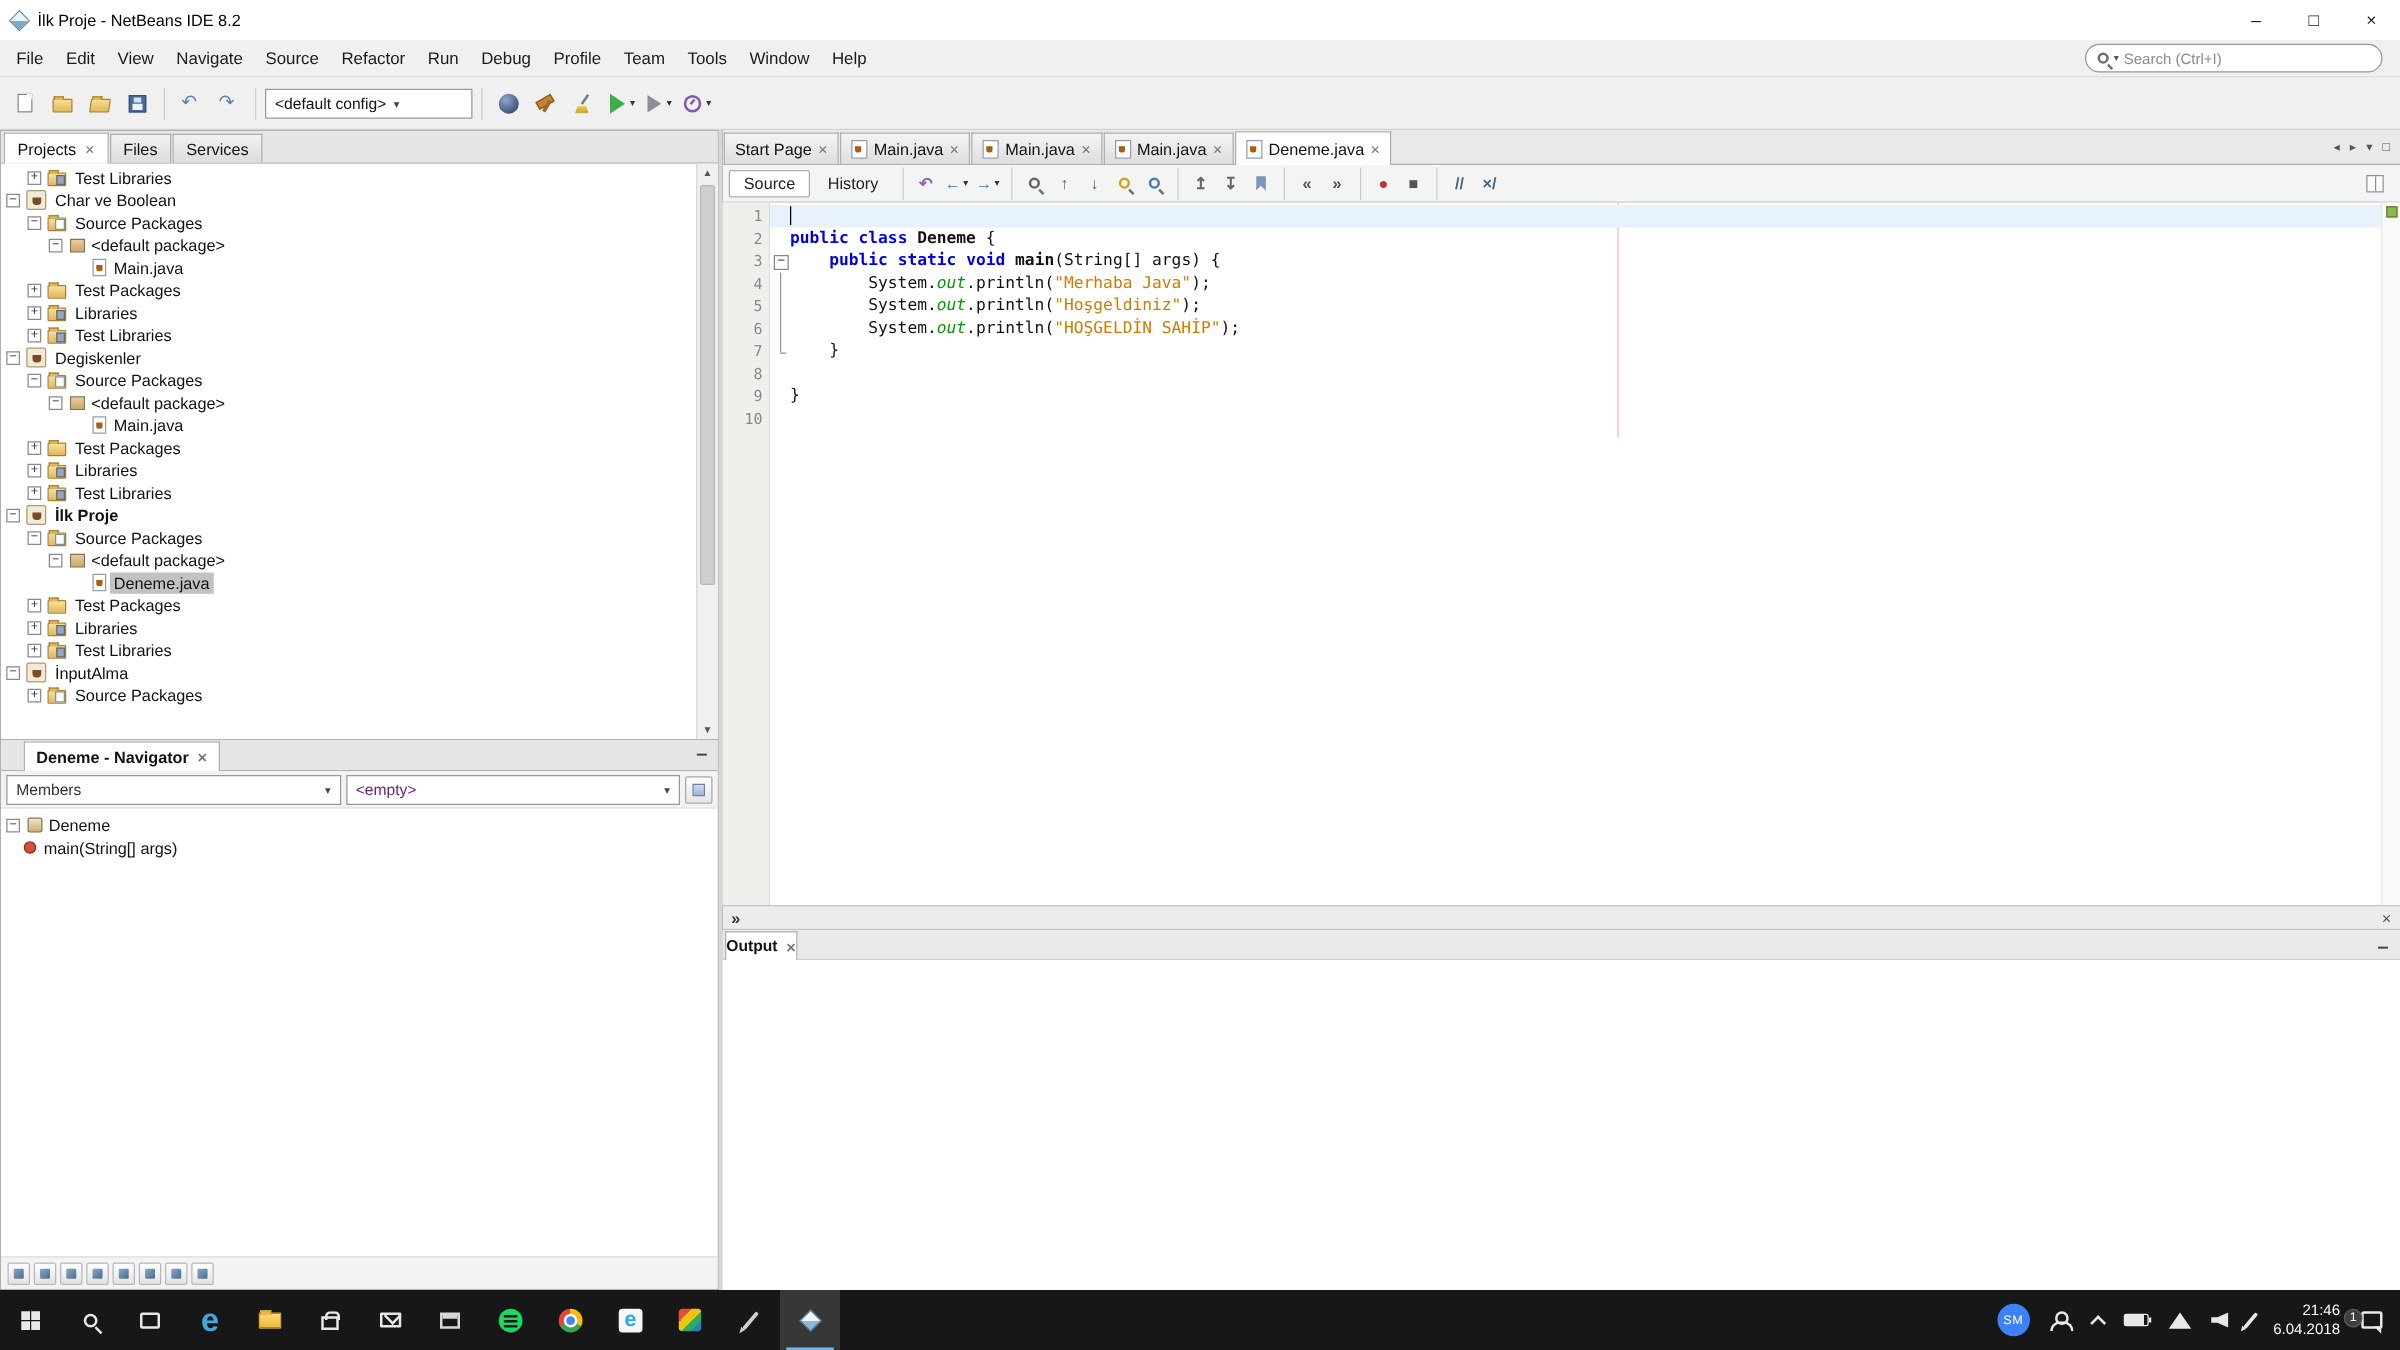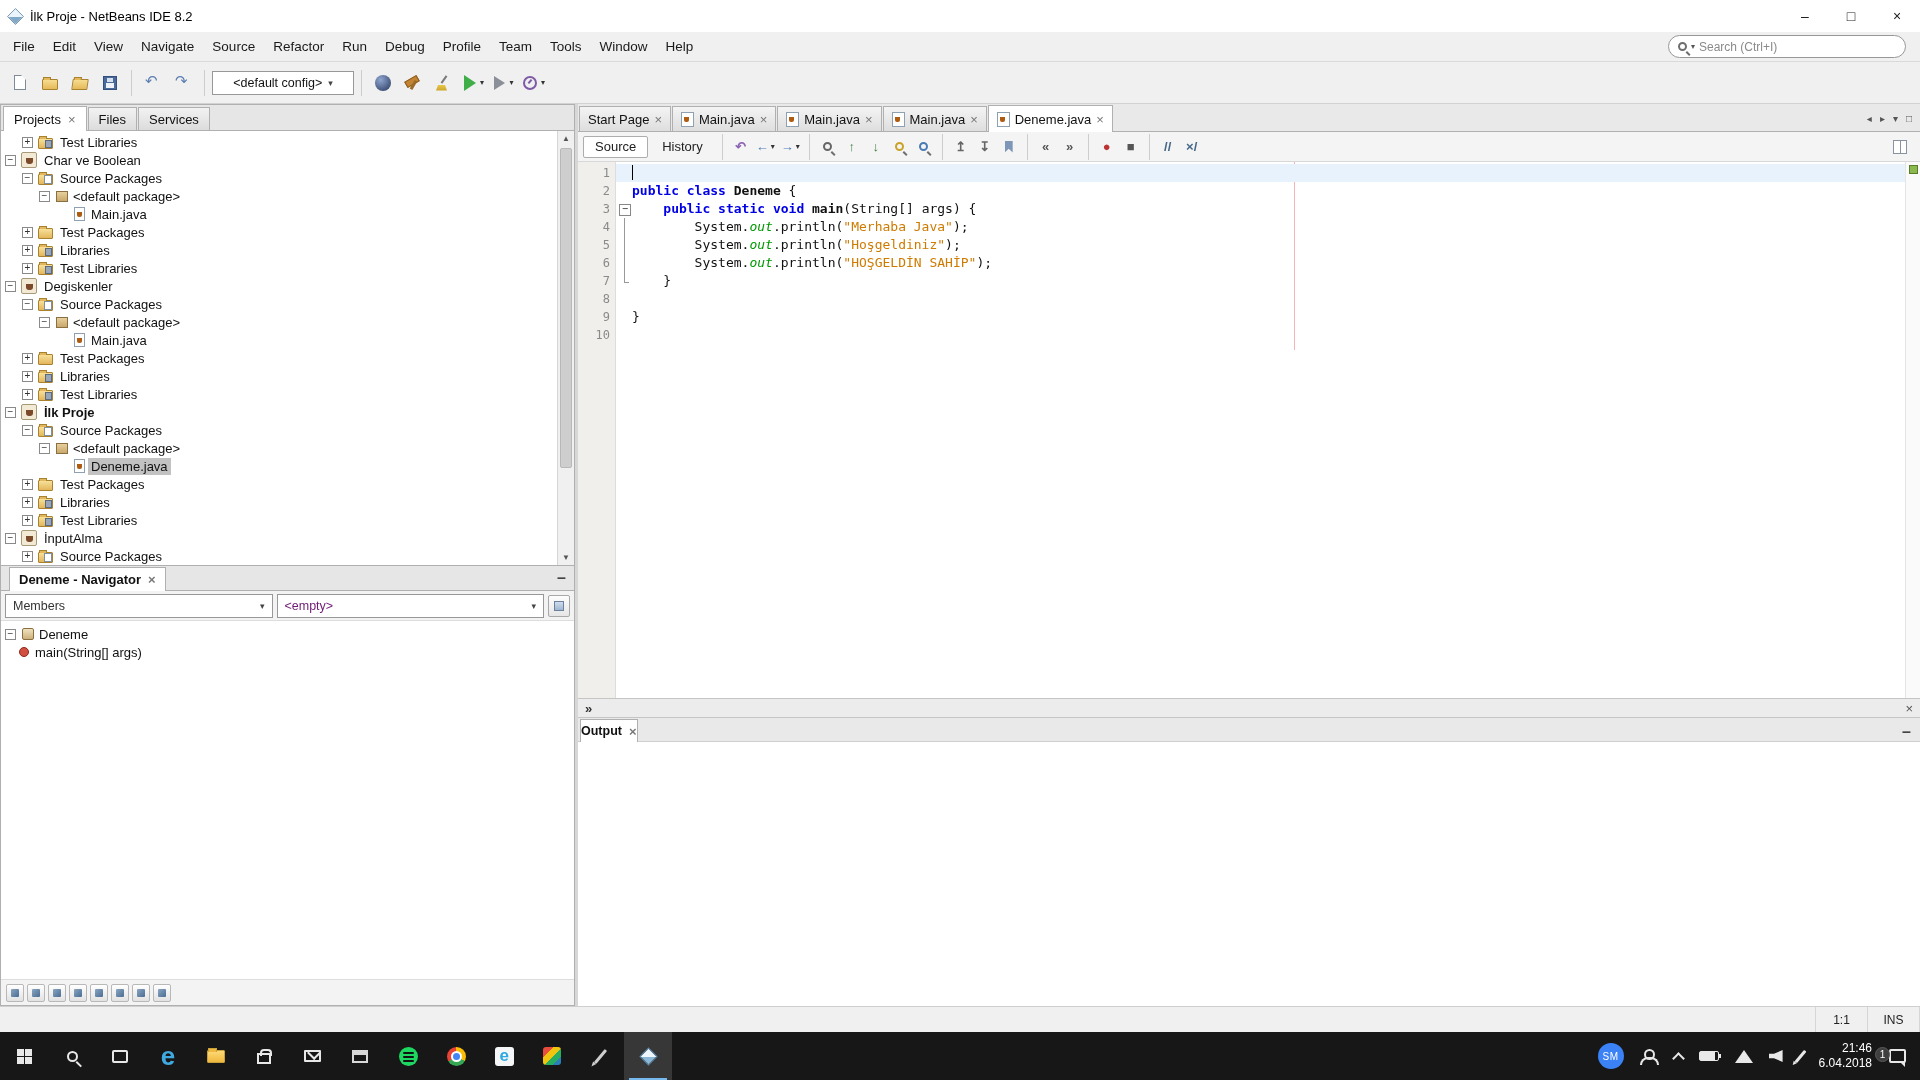--- a/index.html
+++ b/index.html
@@ -22,21 +22,21 @@
 .mag::after{content:"";position:absolute;left:7px;top:7px;width:5px;height:2px;background:#6e6e6e;transform:rotate(45deg);transform-origin:0 0}
 .search-caret{font-size:8px;color:#555}
 .search-ph{font-size:12px;color:#8b8b8b;white-space:nowrap}
 
 
 .toolbar{height:42px;background:#f0f0f0;border-bottom:1px solid #d2d2d2;display:flex;align-items:center;padding:0 6px;gap:2px;flex:none}
 .tbtn{height:30px;min-width:28px;display:flex;align-items:center;justify-content:center}
 .tsep{width:1px;height:26px;background:#cdcdcd;margin:0 5px;flex:none}
 .tcaret{font-size:8px;color:#333;margin-left:2px}
 .combo{height:24px;background:#fff;border:1px solid #989898;display:flex;align-items:center;font-size:12.5px;padding:0 7px;gap:6px}
-.tb-combo{width:142px;justify-content:center}
+.tb-combo{width:166px;justify-content:flex-start}
 .cb-arrow{font-size:9px;color:#444}
 .combo-val{white-space:nowrap;overflow:hidden}
 
 .ti{width:18px;height:18px;position:relative;display:block}
 .ti-new-file{width:12px;height:15px;background:#fff;border:1px solid #7d8a97;margin:1px 3px}
 .ti-new-file::after{content:"";position:absolute;right:-1px;top:-1px;border-left:5px solid transparent;border-top:5px solid #f0f0f0}
 .ti-new-project,.ti-open-project{width:16px;height:11px;background:linear-gradient(#f7dd8f,#e5b95a);border:1px solid #a8822f;border-radius:1px;margin-top:4px}
 .ti-new-project::before,.ti-open-project::before{content:"";position:absolute;top:-3px;left:0;width:6px;height:2px;background:#e5b95a;border:1px solid #a8822f;border-bottom:none}
 .ti-open-project{transform:skewX(-8deg)}
 .ti-save-all{width:14px;height:14px;margin:2px;background:#4a6a9c;border:1px solid #33507c}
@@ -87,21 +87,21 @@
 .t-src-folder::after{content:"";position:absolute;right:0;bottom:0;width:6px;height:7px;background:#fff;border:1px solid #8090a0}
 .t-jar-folder::after{content:"";position:absolute;right:0;bottom:0;width:5px;height:6px;background:#9aa7b8;border:1px solid #5a6a80}
 .t-package{margin:2px;width:12px;height:11px;background:linear-gradient(#e7cf9e,#c9a86a);border:1px solid #8a7040}
 .t-java-file{width:11px;height:14px;background:#fff;border:1px solid #8fa0b0;margin:1px 3px}
 .t-java-file::after{content:"";position:absolute;left:2px;top:4px;width:5px;height:5px;background:#b05c10;border-radius:0 0 2px 2px}
 .t-class{width:12px;height:12px;margin:2px;background:linear-gradient(#efe3c0,#cdb07a);border:1px solid #8a7040;border-radius:2px}
 .t-method{width:10px;height:10px;margin:3px;background:#d34f3f;border-radius:50%;border:1px solid #8a2a1f}
 
 
 .navigator{height:440px;flex:none;display:flex;flex-direction:column;border:1px solid #b0b0b0;border-top:none;background:#fff}
-.nav-header{height:25px;background:#e6e6e6;display:flex;align-items:flex-end;border-bottom:1px solid #b0b0b0;padding-left:8px;flex:none}
+.nav-header{height:25px;background:#e6e6e6;display:flex;align-items:flex-end;border-bottom:1px solid #b0b0b0;padding-left:18px;flex:none}
 .nav-tab{height:24px;background:#fff;border:1px solid #b0b0b0;border-bottom:none;display:flex;align-items:center;padding:0 9px;font-size:13px;font-weight:bold;gap:7px;margin-bottom:-1px}
 .nav-min{margin-left:auto;margin-right:8px;color:#444;font-weight:bold;margin-bottom:3px}
 .nav-filters{height:30px;display:flex;align-items:center;padding:3px 4px;gap:4px;background:#f3f3f3;border-bottom:1px solid #ddd;flex:none}
 .nav-combo{flex:1;justify-content:space-between;color:#333}
 .nav-combo .dim{color:#701a75}
 .nav-btn{width:22px;height:22px;border:1px solid #a8a8a8;background:linear-gradient(#fdfdfd,#e6e6e6);border-radius:2px;position:relative;flex:none}
 .nav-btn::before{content:"";position:absolute;inset:5px;border:1px solid #6a82a0;background:linear-gradient(#cfdcec,#9fb6d0)}
 .ntree{flex:1;padding-top:4px;background:#fff;overflow:hidden}
 .nav-bottom{height:26px;border-top:1px solid #ddd;display:flex;align-items:center;gap:3px;padding:0 5px;background:#f3f3f3;flex:none}
 .nv-ico{width:18px;height:18px;border:1px solid #b8b8b8;background:linear-gradient(#ffffff,#e2e2e2);border-radius:2px;position:relative}
@@ -633,25 +633,20 @@
             <span>Output</span>
             <span class="tclose">×</span>
           </div>
           <span class="omin">–</span>
         </div>
         <div class="ocontent"></div>
       </div>
     </div>
   </div>
 
-  <div class="statusbar">
-    <div class="st-left"></div>
-    <div class="st-cell">1:1</div>
-    <div class="st-cell">INS</div>
-  </div>
 
   <div class="taskbar">
     <div id="tb-apps" class="tb-apps">
         <div class="tkbtn">
           <span class="ic ic-start"></span>
         </div>
         <div class="tkbtn">
           <span class="ic ic-search"></span>
         </div>
         <div class="tkbtn">

